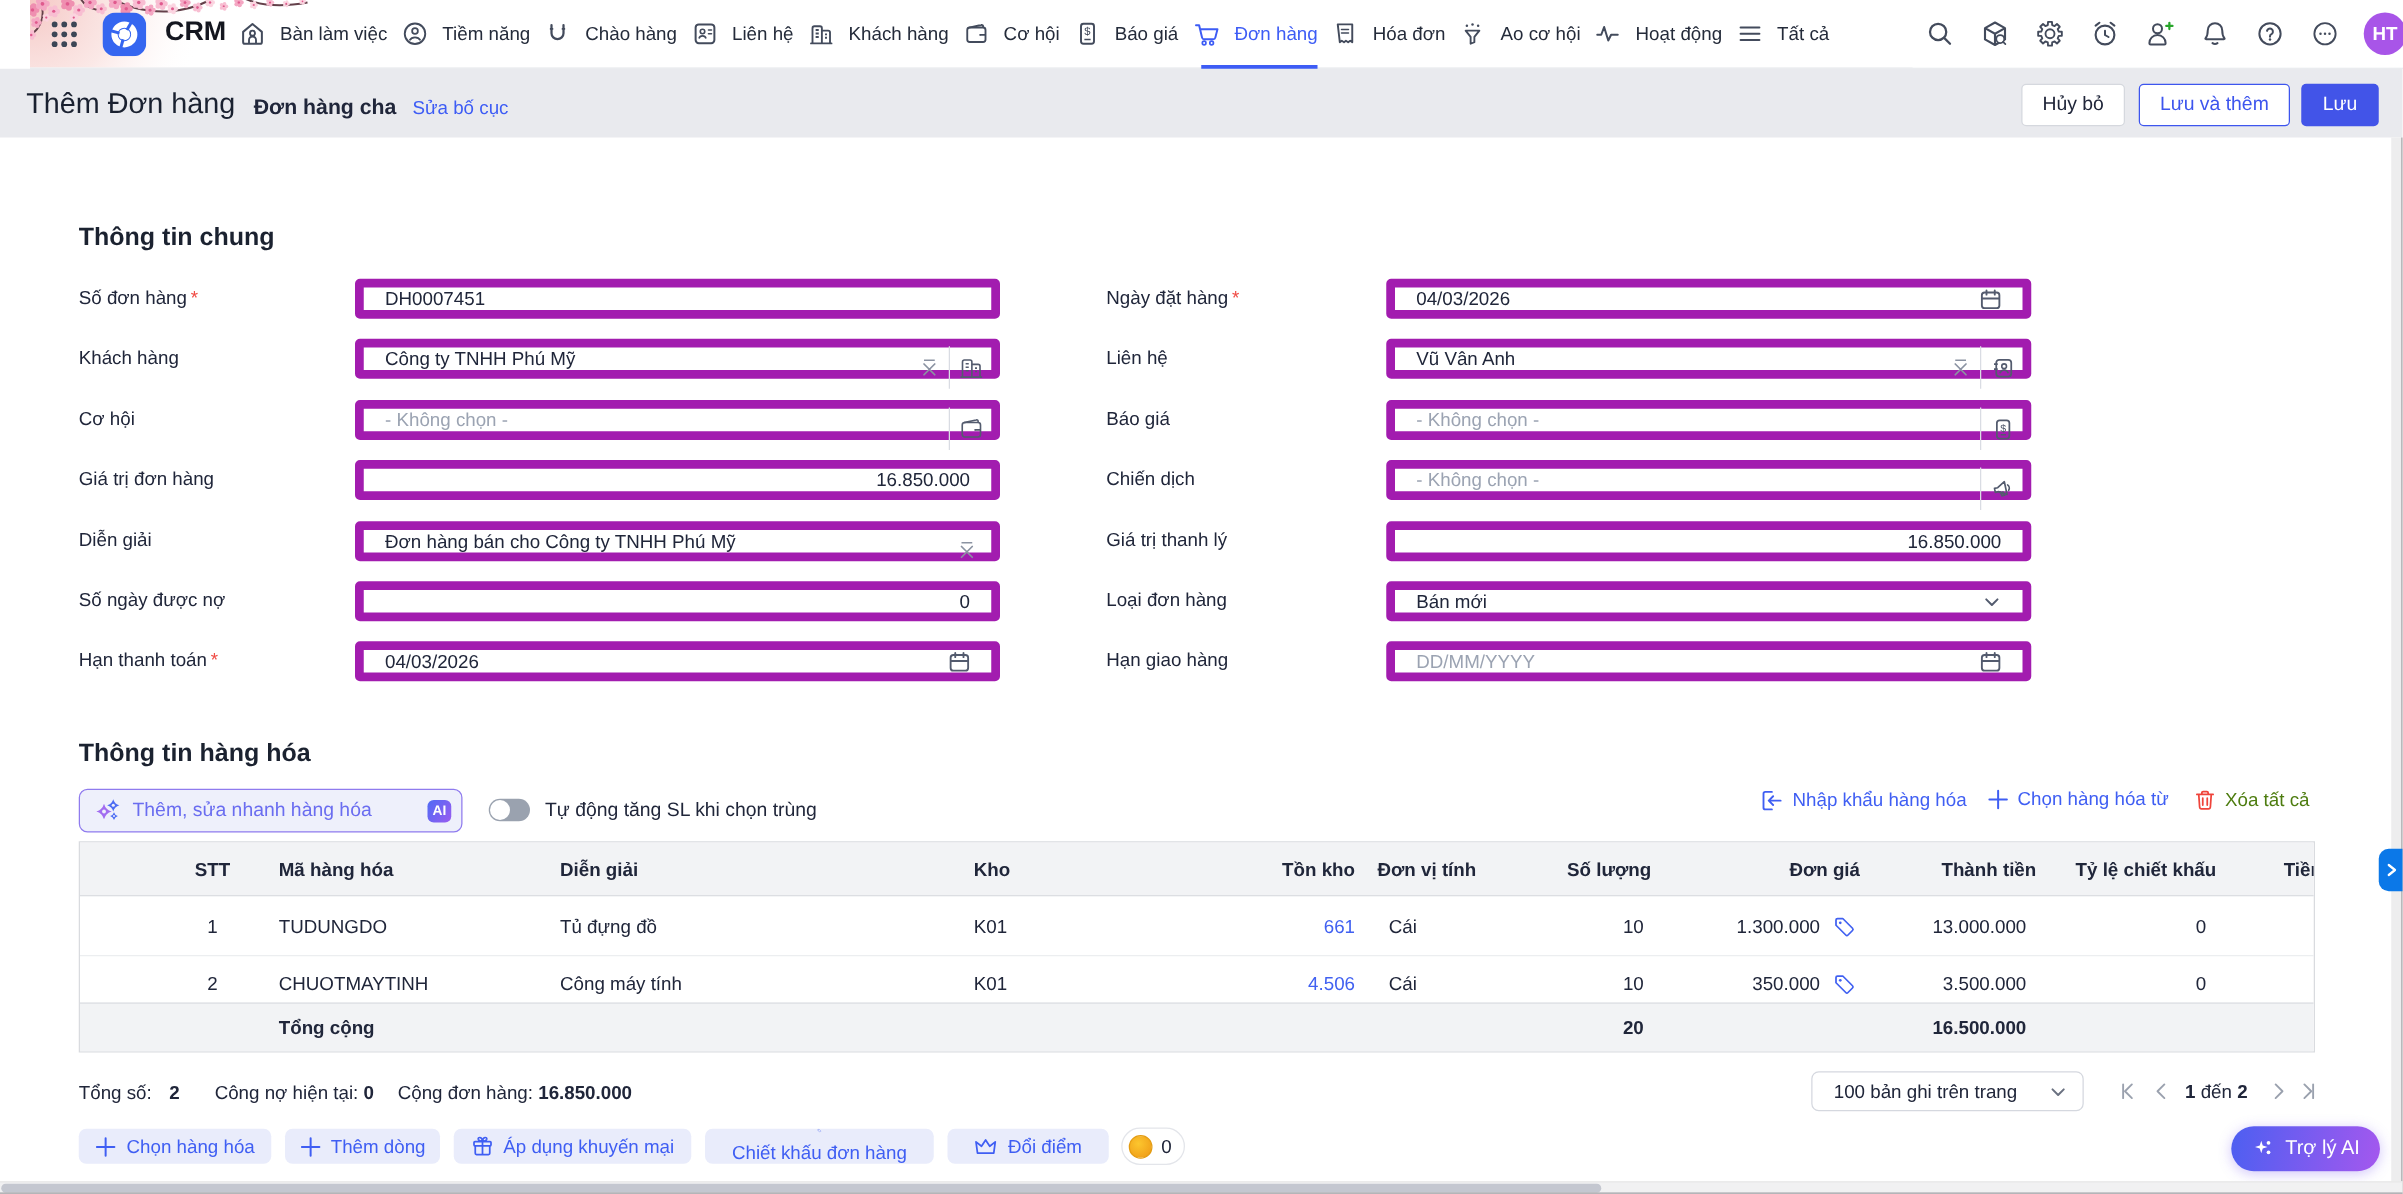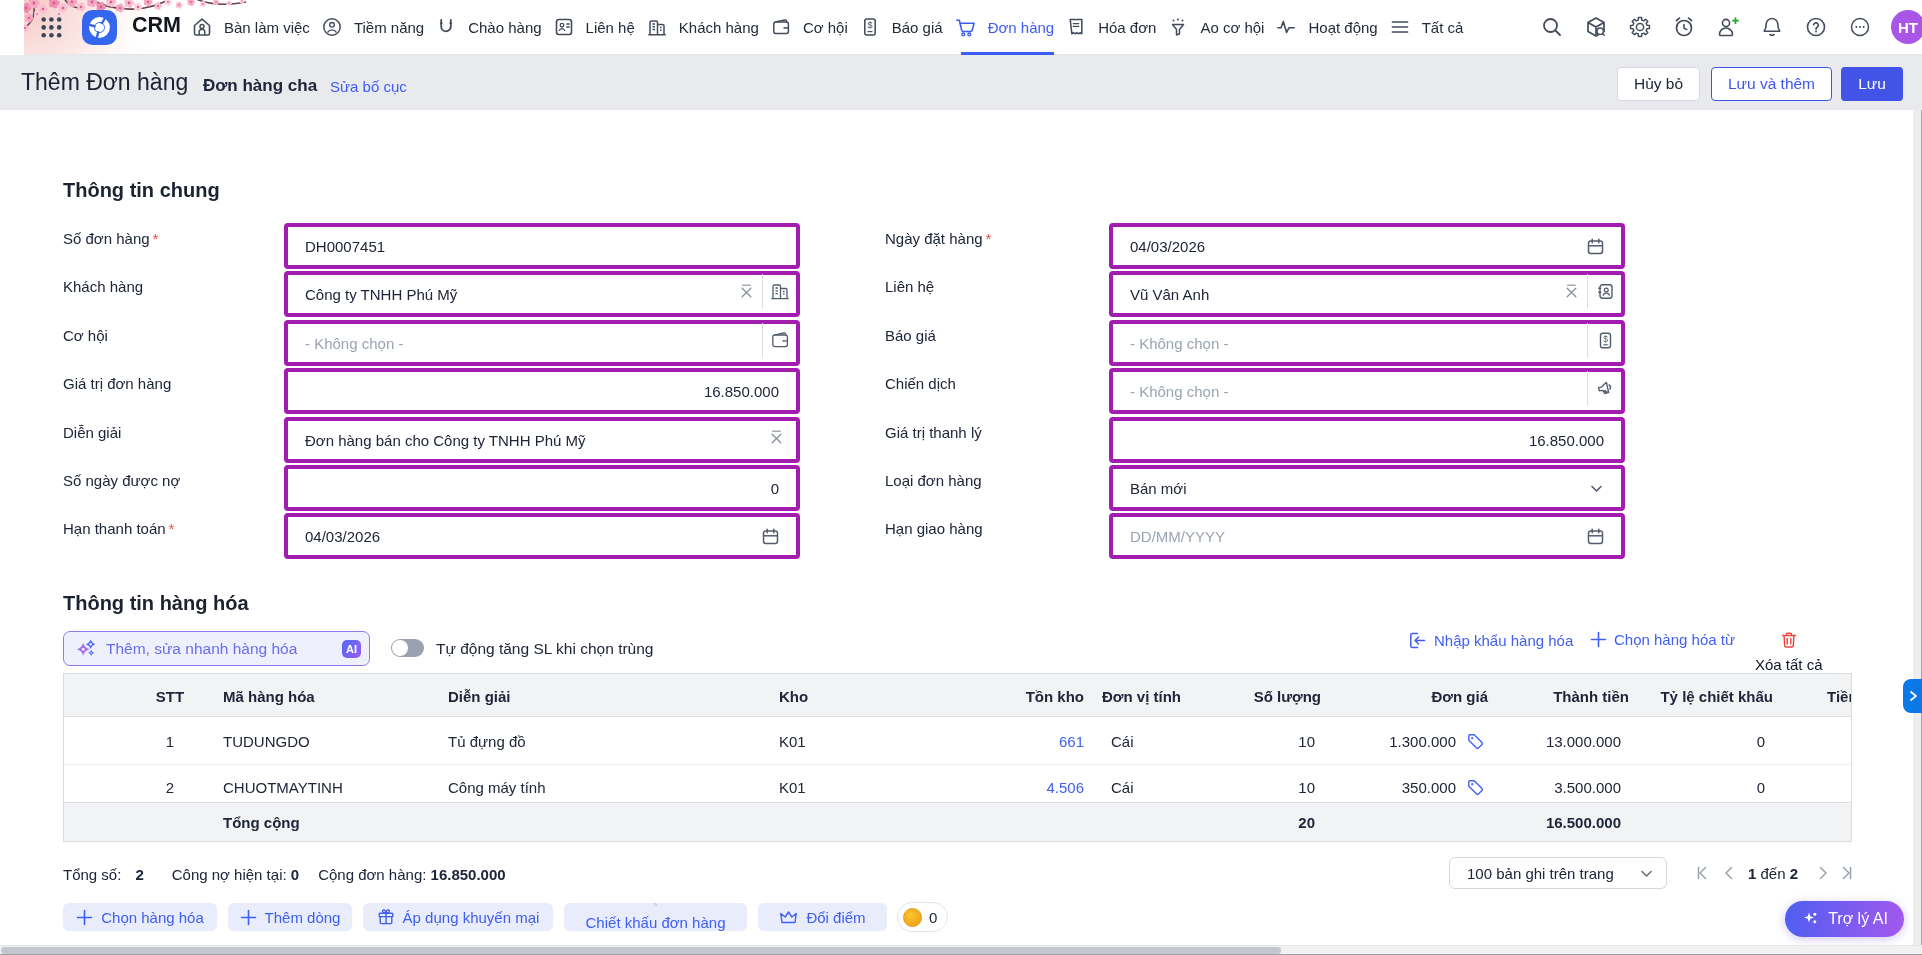--- a/index.html
+++ b/index.html
@@ -20,21 +20,21 @@
 #pagetitle { position:absolute; left:21px; top:14px; font-size:23px; font-weight:500; color:#1a2130; }
 #subtitle { position:absolute; left:203px; top:21px; font-size:17px; font-weight:bold; color:#20263a; }
 #editlayout { position:absolute; left:330px; top:23px; font-size:15px; color:#3d5cf5; }
 .hbtn { position:absolute; top:12px; height:34px; border-radius:4px; font-size:15.5px; display:flex; align-items:center; justify-content:center; }
 #btn-cancel { left:1617px; width:83px; background:#fff; border:1px solid #d5d8de; color:#20263a; }
 #btn-savenew { left:1711px; width:121px; background:#fff; border:1px solid #3d55ee; color:#3d55ee; }
 #btn-save { left:1841px; width:62px; background:#4254e8; color:#fff; }
 .sechead { position:absolute; left:63px; font-size:20px; font-weight:600; color:#1b2230; }
 .flabel { position:absolute; font-size:15px; color:#20263a; }
 .flabel .req { color:#f04a43; margin-left:3px; }
-.finput { position:absolute; height:46px; border:4px solid #a21caf; border-radius:4px; background:#fff;
+.finput { position:absolute; height:32px; border:7px solid #a21caf; border-radius:4px; background:#fff;
   font-size:15px; color:#20263a; display:flex; align-items:center; padding:0 17px; }
 .finput.colL { left:284px; width:516px; }
 .finput.colR { left:1109px; width:516px; }
 .ph { color:#9ba3b2; }
 .iconbtn { position:absolute; right:-1px; top:-1px; width:35px; height:34px; border-left:1px solid #d9dce3; display:flex; align-items:center; justify-content:center; }
 .clearx { position:absolute; top:9px; }
 .clearx.withbtn { right:42px; }
 .clearx.nobtn { right:12px; }
 .calico { margin-left:auto; }
 #aibox { position:absolute; left:63px; top:631px; width:307px; height:35px; border:1.5px solid #8f7bee; border-radius:7px;
@@ -602,21 +602,21 @@
         <path d="M16.5 9.5 H7.5 M10.5 6 L7 9.5 L10.5 13" stroke="#3f5ef3" stroke-width="1.5" stroke-linecap="round" stroke-linejoin="round"></path>
       </svg>
       <span>Nhập khẩu hàng hóa</span>
     </div>
 <div class="linkact" style="left:1590px;color:#3f5ef3;">
       <svg width="17" height="17" viewBox="0 0 17 17" fill="none">
         <path d="M8.5 1.5 V15.5 M1.5 8.5 H15.5" stroke="#3f5ef3" stroke-width="1.6" stroke-linecap="round"></path>
       </svg>
       <span>Chọn hàng hóa từ</span>
     </div>
-<div class="linkact" style="left:1755px;color:#0f172a;flex-direction:column;">
+<div class="linkact" style="left:1755px;color:#4d7c0f;">
       <svg width="18" height="18" viewBox="0 0 18 18" fill="none">
         <path d="M2.5 4.5 h13 M6.5 4.2 v-1 q0-1 1-1 h3 q1 0 1 1 v1" stroke="#ef443b" stroke-width="1.4" stroke-linecap="round"></path>
         <path d="M4 4.5 l.7 10.1 q.1 1.4 1.5 1.4 h5.6 q1.4 0 1.5-1.4 l.7-10.1" stroke="#ef443b" stroke-width="1.4"></path>
         <path d="M7.2 7.5 v5.5 M10.8 7.5 v5.5" stroke="#ef443b" stroke-width="1.4" stroke-linecap="round"></path>
       </svg>
       <span>Xóa tất cả</span>
     </div>
 
 <div id="tblwrap">
       <div id="tbl-headrow">

